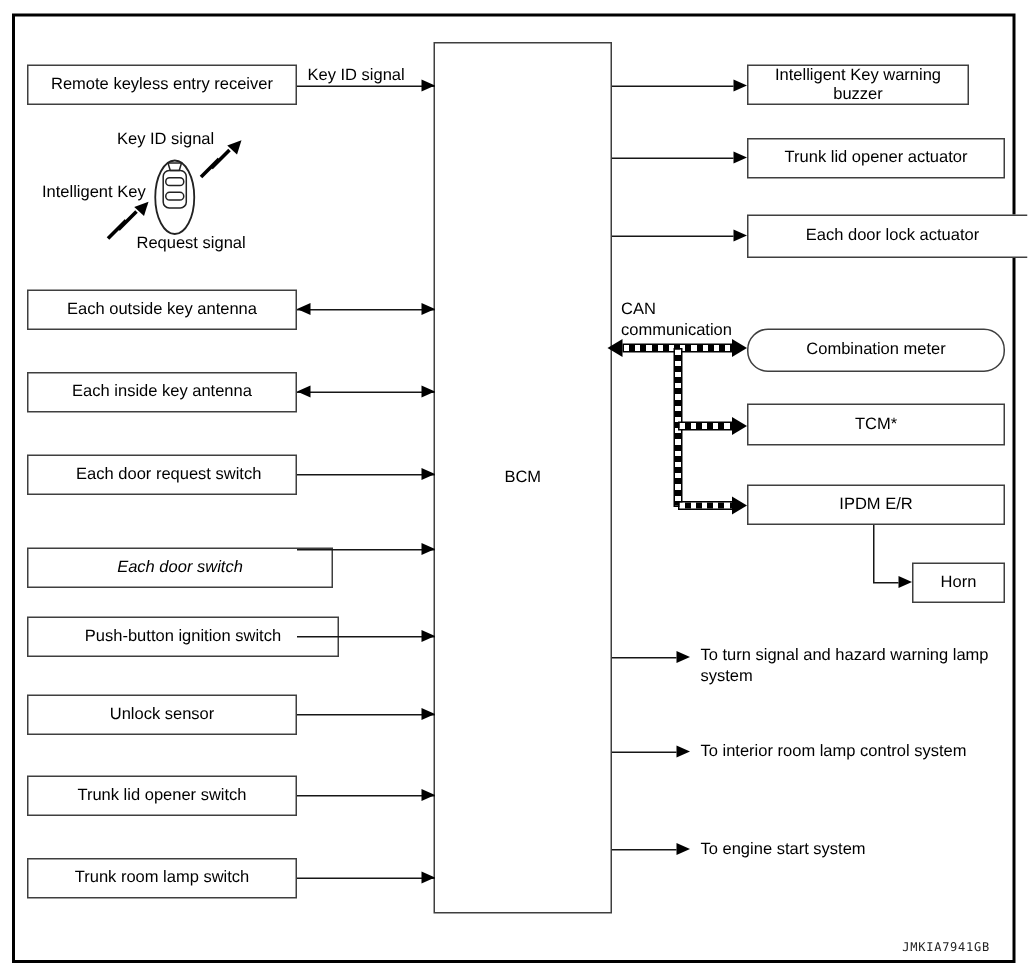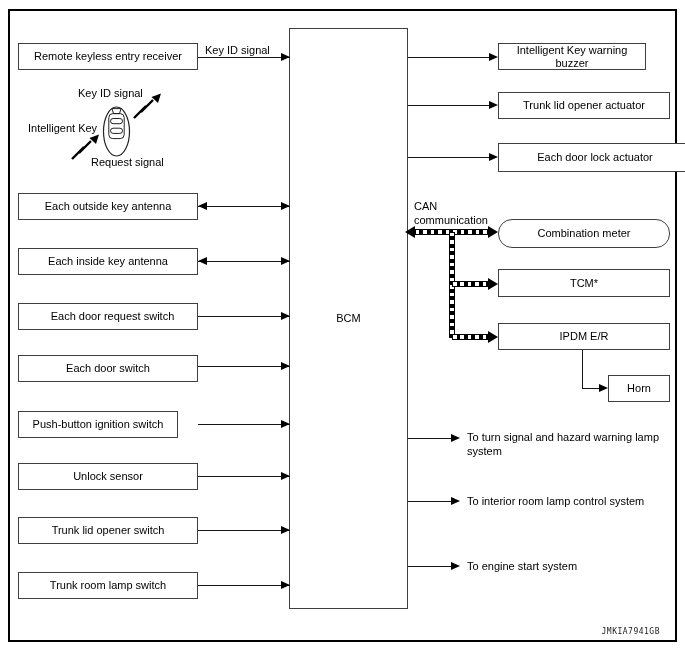--- a/index.html
+++ b/index.html
@@ -81,27 +81,27 @@
   <div class="hline" style="left:198px;top:261px;width:92px;"></div>
   <div class="arr-l" style="left:198px;top:257px;"></div>
   <div class="arr-r" style="left:281px;top:257px;"></div>
 
   <div class="box" style="left:18px;top:303px;width:180px;height:27px;padding-left:12px;">
     <span>Each door request switch</span>
   </div>
   <div class="hline" style="left:198px;top:316px;width:92px;"></div>
   <div class="arr-r" style="left:281px;top:312px;"></div>
 
-  <div class="box" style="left:18px;top:355px;width:180px;height:27px;">
+  <div class="box" style="left:18px;top:365px;width:204px;height:27px;font-style:italic;">
     <span>Each door switch</span>
   </div>
   <div class="hline" style="left:198px;top:366px;width:92px;"></div>
   <div class="arr-r" style="left:281px;top:362px;"></div>
 
-  <div class="box" style="left:18px;top:411px;width:160px;height:27px;">
+  <div class="box" style="left:18px;top:411px;width:208px;height:27px;">
     <span>Push-button ignition switch</span>
   </div>
   <div class="hline" style="left:198px;top:424px;width:92px;"></div>
   <div class="arr-r" style="left:281px;top:420px;"></div>
 
   <div class="box" style="left:18px;top:463px;width:180px;height:27px;">
     <span>Unlock sensor</span>
   </div>
   <div class="hline" style="left:198px;top:476px;width:92px;"></div>
   <div class="arr-r" style="left:281px;top:472px;"></div>

